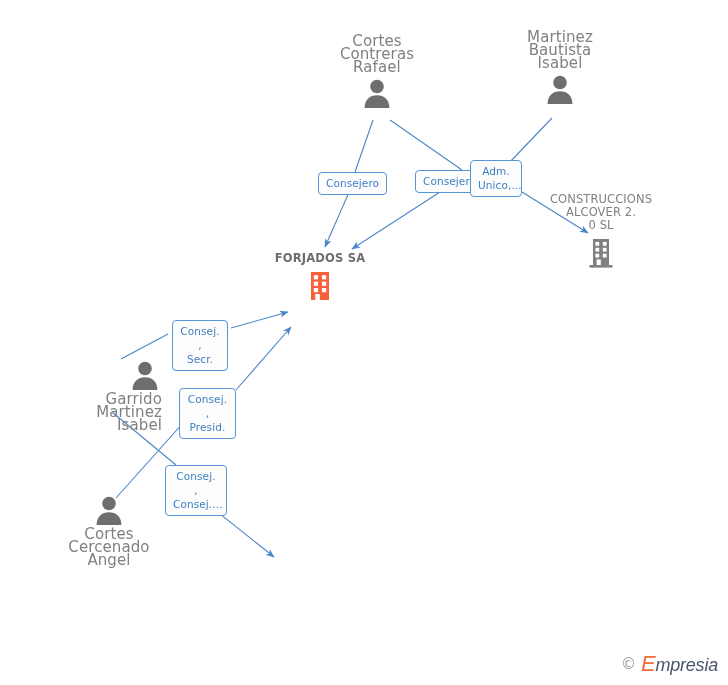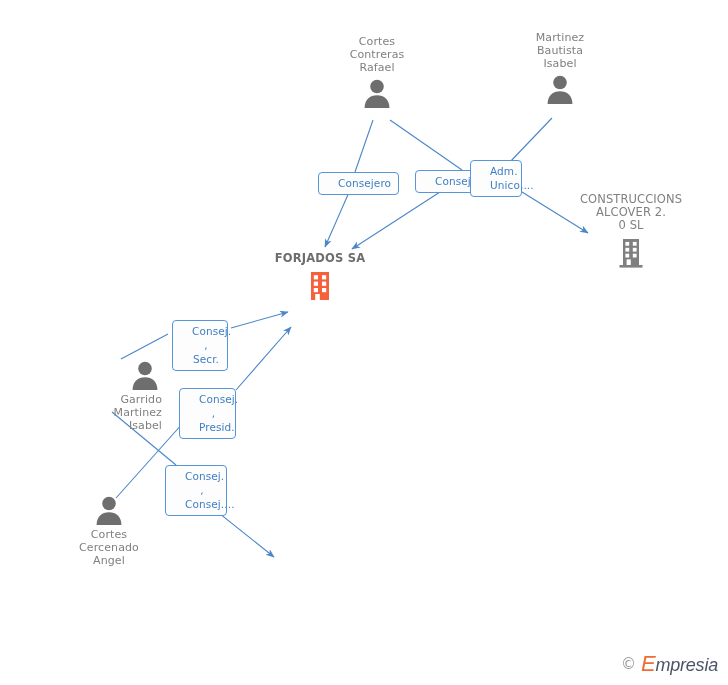--- a/index.html
+++ b/index.html
@@ -34,21 +34,21 @@
 
   
   .person {
     width: 120px;
   }
   .person .glyph {
     height: 34px;
     display: block;
   }
   .person .label {
-    font-size: 11px;
+    font-size: 15px;
     color: #808080;
     letter-spacing: 0.1px;
     white-space: pre-line;
     display: block;
     margin-top: 1px;
   }
   .person.label-above .label {
     margin: 0 0 2px 0;
   }
 
@@ -83,21 +83,21 @@
   
   .rel {
     position: absolute;
     border: 1px solid #5596d8;
     border-radius: 4px;
     background: #fdfdfd;
     color: #3f7fc4;
     font-size: 10.5px;
     line-height: 14px;
     text-align: center;
-    padding: 3px 7px 4px 19px;
+    padding: 3px 7px 4px 7px;
     white-space: pre-line;
     box-sizing: border-box;
     letter-spacing: 0.1px;
   }
 
   
   #watermark {
     position: absolute;
     right: 10px;
     bottom: 8px;
@@ -213,21 +213,21 @@
         <rect x="19" y="6.2" width="4.2" height="4.2" fill="#ffffff"></rect>
         <rect x="10.8" y="12.6" width="4.2" height="4.2" fill="#ffffff"></rect>
         <rect x="19" y="12.6" width="4.2" height="4.2" fill="#ffffff"></rect>
         <rect x="10.8" y="19" width="4.2" height="4.2" fill="#ffffff"></rect>
         <rect x="19" y="19" width="4.2" height="4.2" fill="#ffffff"></rect>
         <rect x="12.2" y="25" width="4.6" height="6" fill="#ffffff"></rect>
       </svg>
     </span>
   </div>
 
-  <div class="node company label-above" style="left:561px; top:193px;">
+  <div class="node company label-above" style="left:531px; top:193px;">
     <span class="label">CONSTRUCCIONS
 ALCOVER 2.
 0  SL</span>
     <span class="glyph">
       <svg width="34" height="34" viewBox="0 0 34 34" xmlns="http://www.w3.org/2000/svg">
         <rect x="9" y="3" width="16" height="26" fill="#808080"></rect>
         <rect x="5.5" y="29" width="23" height="2.6" fill="#808080"></rect>
         <rect x="11.4" y="5.9" width="3.8" height="3.8" fill="#ffffff"></rect>
         <rect x="18.8" y="5.9" width="3.8" height="3.8" fill="#ffffff"></rect>
         <rect x="11.4" y="11.8" width="3.8" height="3.8" fill="#ffffff"></rect>

